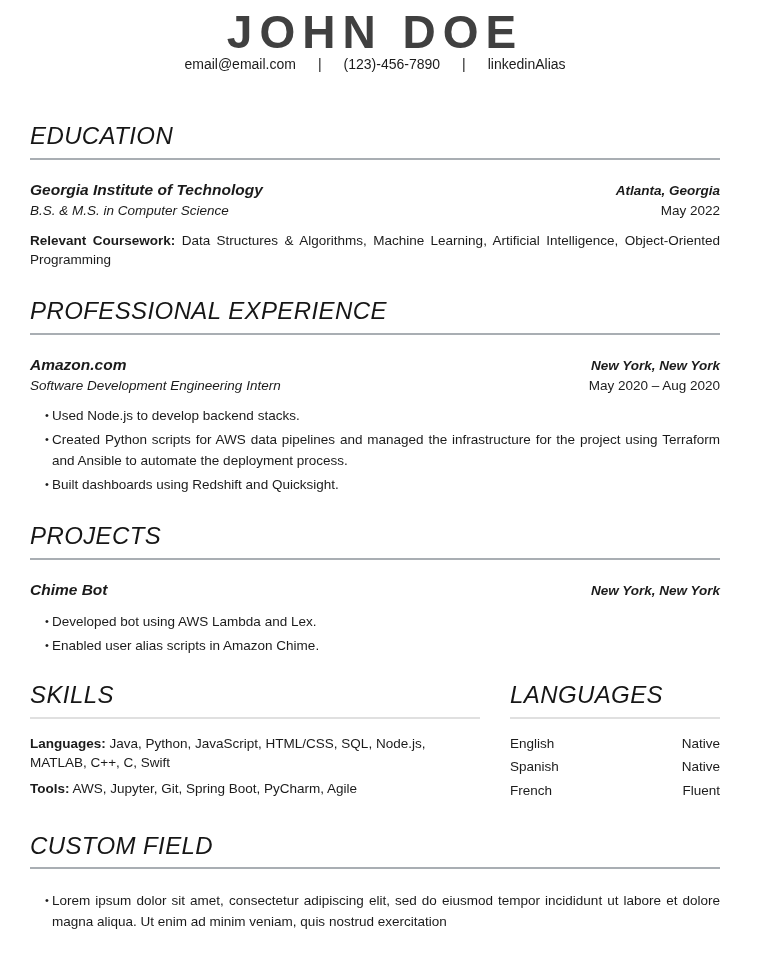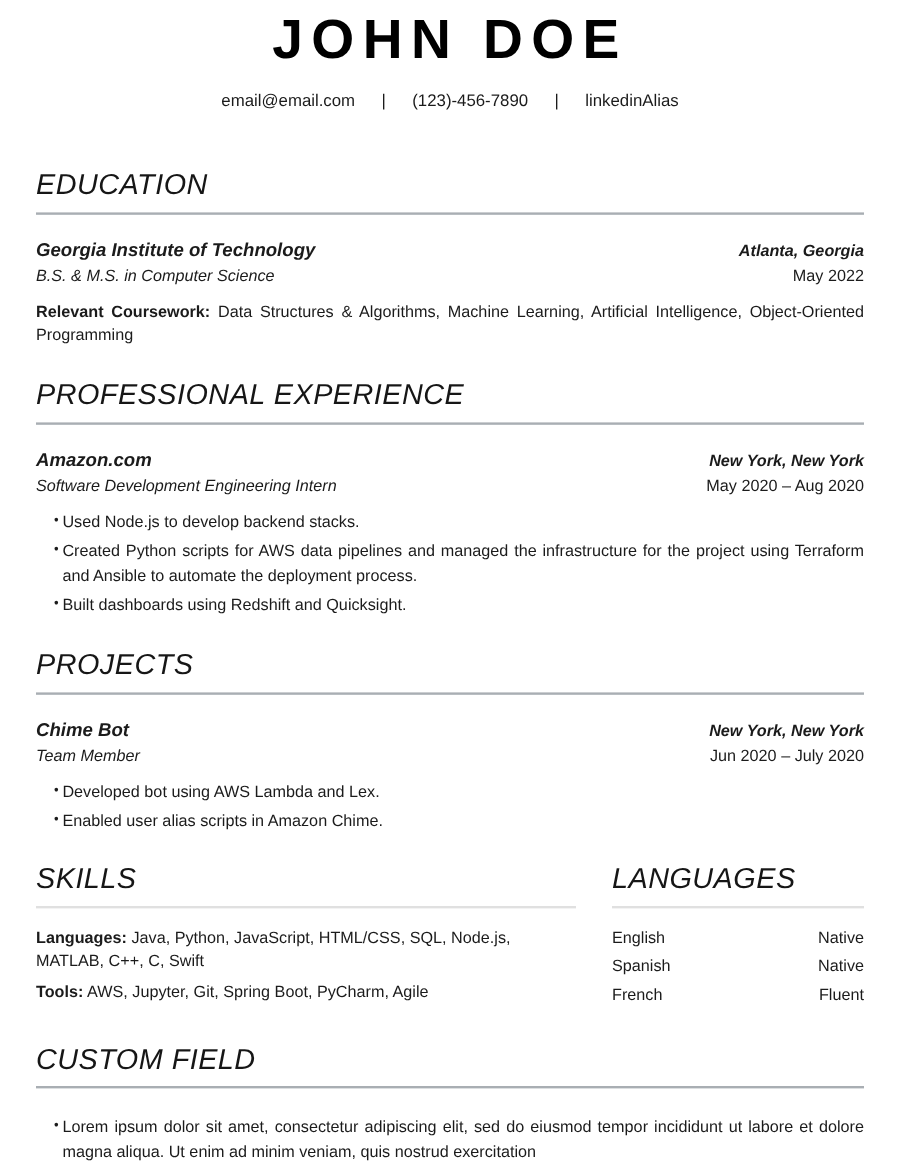--- a/index.html
+++ b/index.html
@@ -17,28 +17,27 @@
   }
 
   
   .name {
     margin: 0;
     text-align: center;
     font-size: 46px;
     line-height: 1.05;
     font-weight: 800;
     letter-spacing: 7px;
-    color: #000000;
+    color: #404040;
   }
   .contact {
     display: flex;
     justify-content: center;
     align-items: center;
     gap: 22px;
-    margin-top: 19px;
     font-size: 14px;
   }
   .contact .sep { color: #1b1b1b; }
 
   
   .section { margin-top: 27px; }
   .section.first { margin-top: 50px; }
   .section-title {
     margin: 0 0 8px 0;
     font-size: 24px;
@@ -164,24 +163,20 @@
   </section>
 
   <section class="section">
     <h2 class="section-title">PROJECTS</h2>
     <hr class="rule">
     <div class="entry">
       <div class="entry-head">
         <span class="org">Chime Bot</span>
         <span class="loc">New York, New York</span>
       </div>
-      <div class="entry-sub">
-        <span class="role">Team Member</span>
-        <span class="date">Jun 2020 – July 2020</span>
-      </div>
       <ul class="bullets">
         <li>Developed bot using AWS Lambda and Lex.</li>
         <li>Enabled user alias scripts in Amazon Chime.</li>
       </ul>
     </div>
   </section>
 
   <div class="two-col">
     <section class="col-left">
       <h2 class="section-title">SKILLS</h2>

